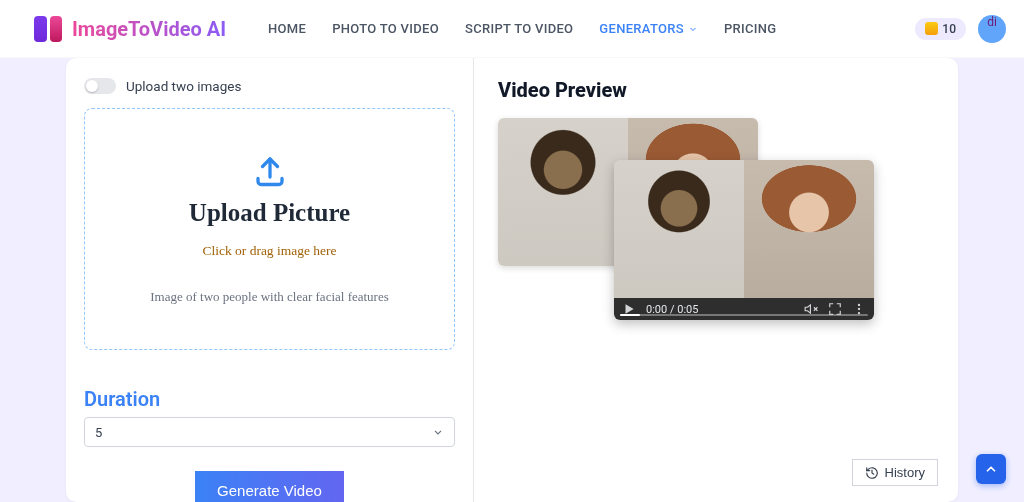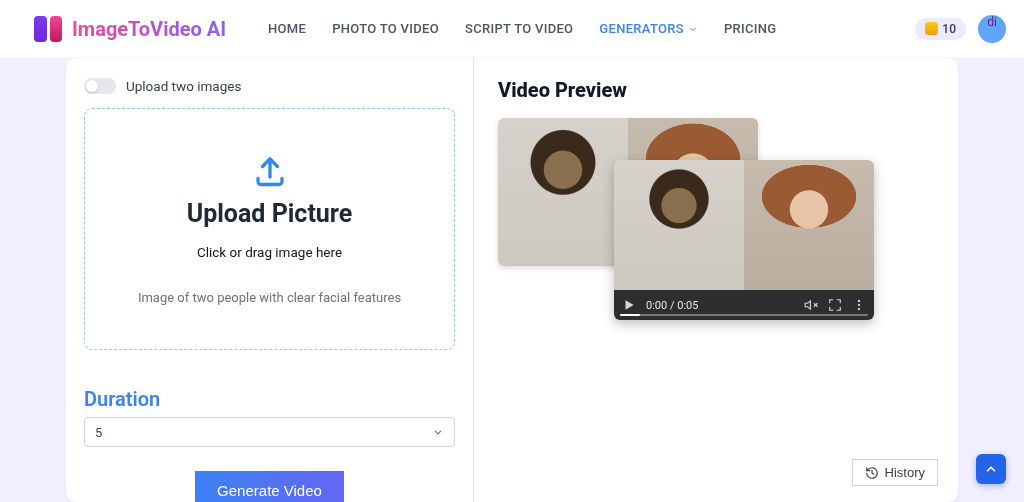--- a/index.html
+++ b/index.html
@@ -20,23 +20,23 @@
   .credits{ background:#ede9fe; color:#374151; font-size:12px; font-weight:500; padding:4px 10px; border-radius:11px; display:flex; align-items:center; gap:4px;}
   .credits .coin{width:13px;height:13px; background:linear-gradient(180deg,#facc15,#f59e0b);border-radius:3px;}
   .avatar{width:28px;height:28px;border-radius:50%; background:#60a5fa; color:#701a75; font-size:12px; display:flex;justify-content:center;}
   
   .card{ position:absolute; top:58px; left:66px; width:892px; height:444px; background:#fff; border-radius:10px; box-shadow:0 1px 3px rgba(0,0,0,0.05); display:flex;}
   .left-col{ width:408px; border-right:1px solid #e5e7eb; padding:20px 18px 6px 18px; position:relative;}
   .toggle-row{display:flex;align-items:center;gap:10px; margin-bottom:14px;}
   .toggle{ width:32px; height:16px; background:#e5e7eb; border-radius:999px; position:relative;}
   .toggle::after{content:""; position:absolute; left:2px; top:2px; width:12px; height:12px; background:#fff; border-radius:50%; box-shadow:0 1px 2px rgba(0,0,0,.2);}
   .toggle-label{font-size:13.5px; color:#374151;}
-  .drop{ border:1.5px dashed #93c5fd; border-radius:8px; height:242px; display:flex; flex-direction:column; align-items:center; justify-content:center; text-align:center; padding:0 20px; gap:10px;}
+  .drop{ border:1.5px dashed #93c5fd; border-radius:8px; height:242px; display:flex; flex-direction:column; align-items:center; justify-content:center; text-align:center; padding:0 20px; gap:10px;font-family:Liberation Serif, serif;}
   .drop-title{ font-size:25px; font-weight:700; color:#1f2937;}
-  .drop-sub{ font-size:13.5px; color:#0f172a; margin-top:6px;}
+  .drop-sub{ font-size:13.5px; color:#a16207; margin-top:6px;}
   .drop-hint{ font-size:13px; color:#6b7280; margin-top:20px;}
   .dur-label{font-size:20px; font-weight:600; color:#3b82f6; margin-top:37px; margin-bottom:6px;}
   .select{ width:100%; height:30px; border:1px solid #d1d5db; border-radius:4px; font-size:13px; color:#374151; padding:0 10px; display:flex; align-items:center; justify-content:space-between; background:#fff;}
   .gen-btn-row{display:flex; justify-content:center; margin-top:24px;}
   .gen-btn{ background:linear-gradient(90deg,#3b82f6,#6366f1); color:#fff; border:none; padding:11px 22px; font-size:15px; font-weight:500; border-radius:0; cursor:pointer;}
   .right-col{ flex:1; padding:20px 24px; position:relative;}
   .preview-title{ font-size:20px; font-weight:800; color:#111827; margin-bottom:16px;}
   .preview-area{ position:relative; height:230px;}
   .img-back{ position:absolute; top:0; left:0; width:260px; height:148px; border-radius:6px; overflow:hidden; display:flex; box-shadow:0 2px 6px rgba(0,0,0,.15);}
   .img-front{ position:absolute; top:42px; left:116px; width:260px; height:160px; border-radius:6px; overflow:hidden; box-shadow:0 4px 12px rgba(0,0,0,.25); display:flex; flex-direction:column;}
@@ -44,21 +44,21 @@
   .half{flex:1;}
   
   .p1{ background:
         radial-gradient(circle at 50% 35%, #8a6f4e 0 16%, transparent 17%),
         radial-gradient(circle at 50% 30%, #3a2a1c 0 26%, transparent 27%),
         linear-gradient(#d6d2cb,#cdc8c0);}
   .p2{ background:
         radial-gradient(circle at 50% 38%, #e6c5a9 0 18%, transparent 19%),
         radial-gradient(ellipse 60% 40% at 50% 28%, #9a5a34 0 60%, transparent 61%),
         linear-gradient(#c7bbae,#b8ad9f);}
-  .controls{ height:30px; background:rgba(0,0,0,.82); display:flex; align-items:center; color:#e5e7eb; font-size:11px; padding:0 8px; gap:10px;text-align:center;}
+  .controls{ height:22px; background:rgba(0,0,0,.82); display:flex; align-items:center; color:#e5e7eb; font-size:11px; padding:0 8px; gap:10px;text-align:center;}
   .ctrl-time{flex:0 0 auto;}
   .ctrl-spacer{flex:1;}
   .ctrl-ic{width:14px;height:14px; opacity:.9;}
   .ctrl-bar{position:absolute; left:6px; right:6px; bottom:4px; height:2px; background:rgba(255,255,255,.35); border-radius:2px;}
   .ctrl-bar::before{content:""; position:absolute; left:0; width:8%; top:0; bottom:0; background:#fff; border-radius:2px;}
   .history{ position:absolute; right:20px; bottom:16px; border:1px solid #d1d5db; background:#fff; color:#374151; font-size:13px; padding:5px 12px; border-radius:0; display:flex; align-items:center; gap:6px; cursor:pointer;}
   
   .to-top{ position:absolute; right:18px; bottom:18px; width:30px; height:30px; border-radius:6px; background:#2563eb; color:#fff; display:flex; align-items:center; justify-content:center; box-shadow:0 2px 6px rgba(37,99,235,.4);}
 </style>
 </head>

